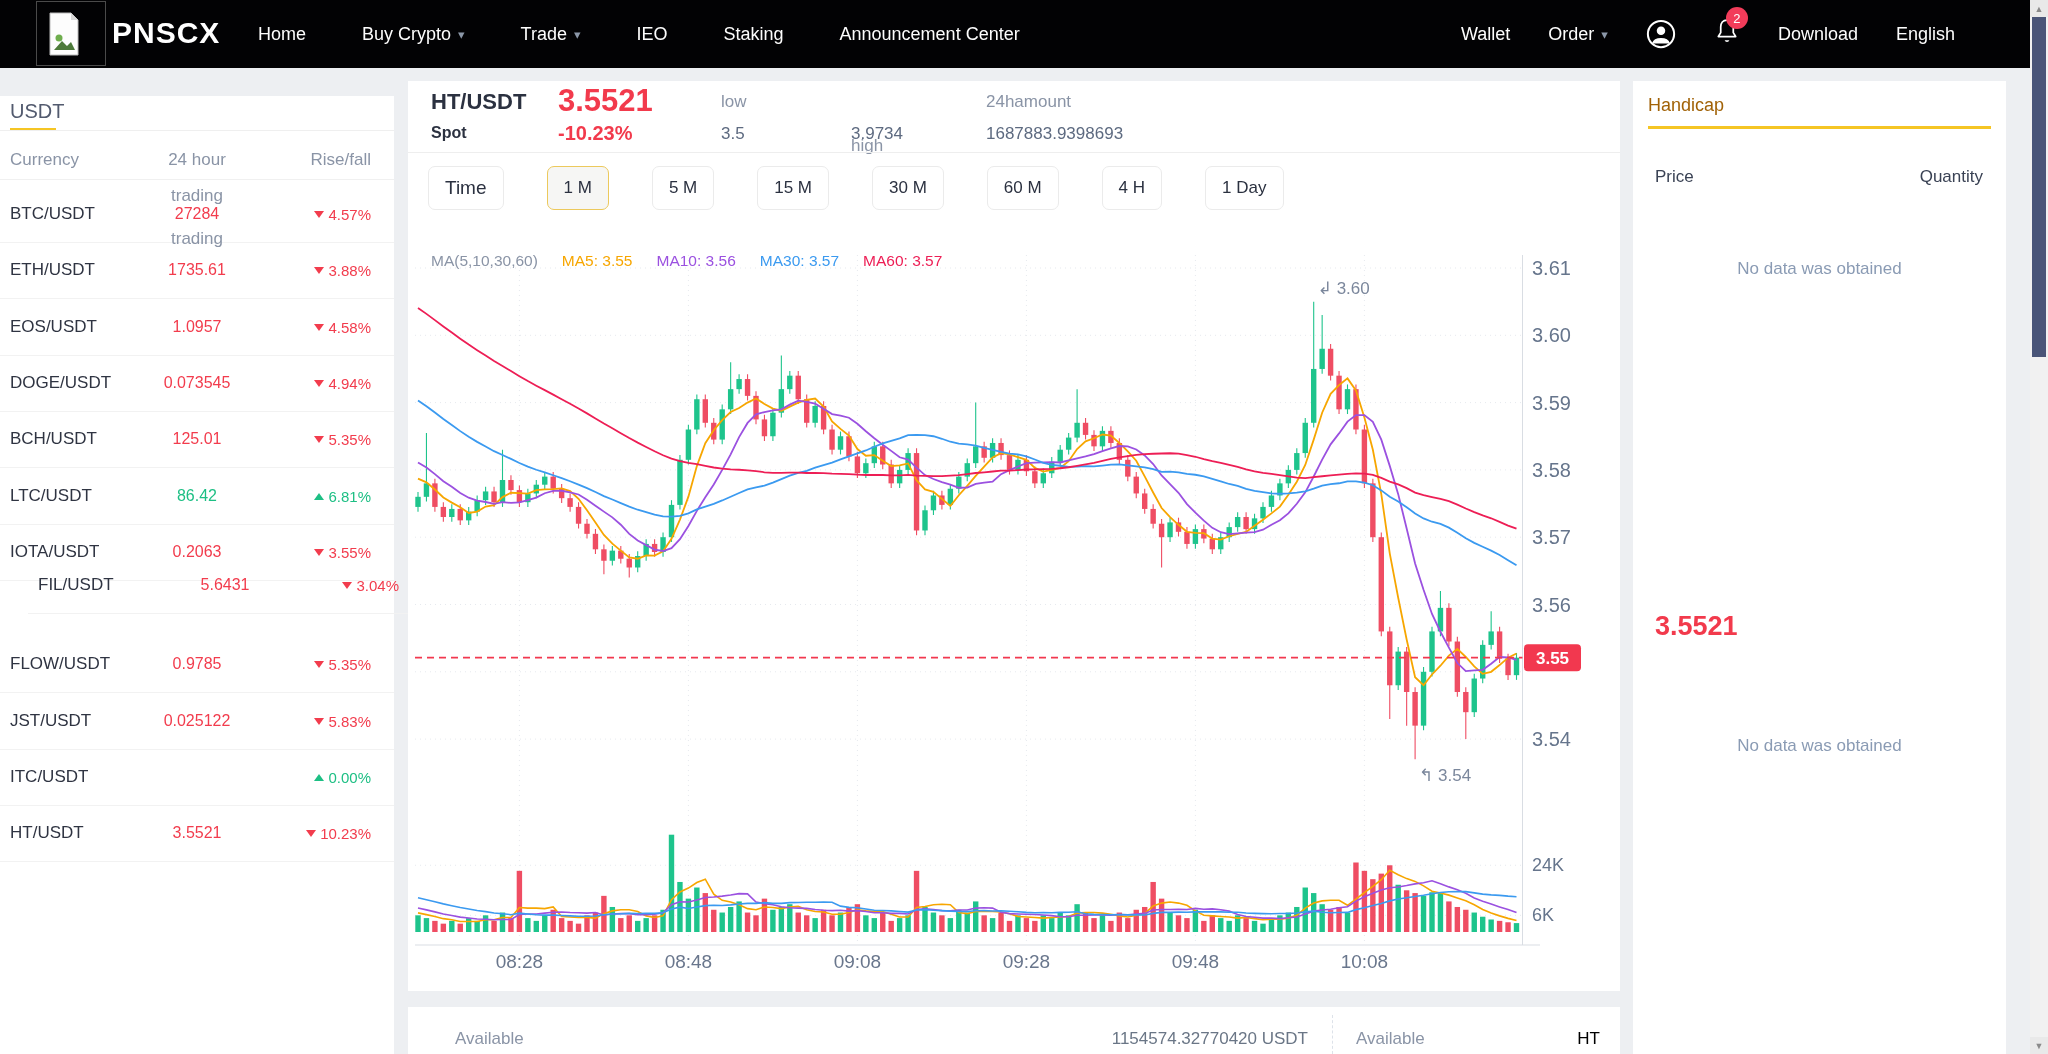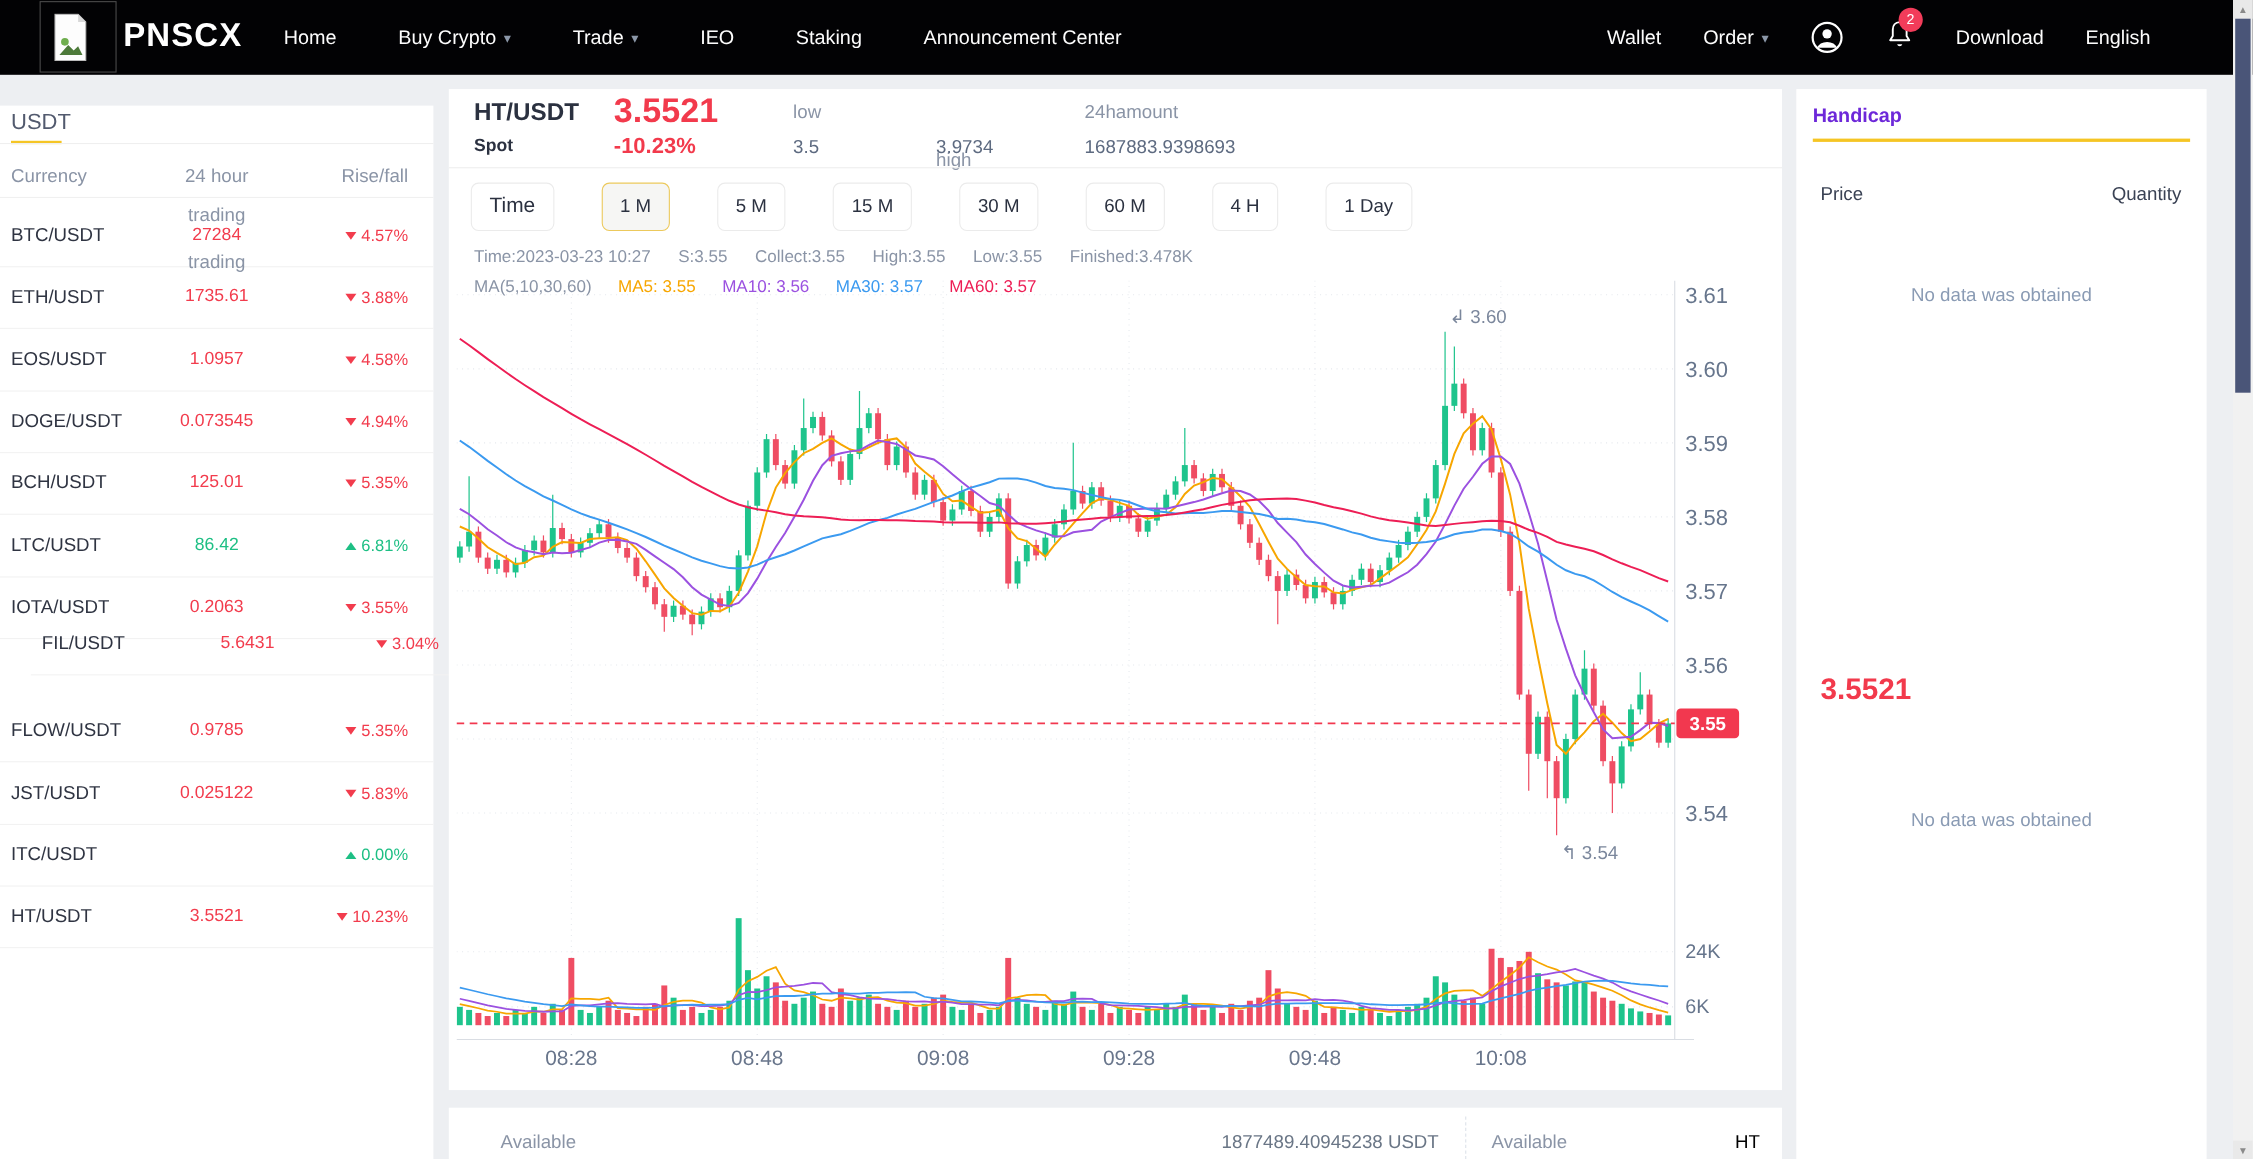--- a/index.html
+++ b/index.html
@@ -74,21 +74,21 @@
 
   
   #foot-card { font-size:17px; }
   #f-label1 { position:absolute; left:47px; top:22px; color:#8a94a6; }
   #f-val1 { position:absolute; left:300px; top:22px; width:600px; text-align:right; color:#6a7686; }
   #f-div { position:absolute; left:924px; top:8px; height:39px; border-left:1px dashed #dde2e9; }
   #f-label2 { position:absolute; left:948px; top:22px; color:#8a94a6; }
   #f-val2 { position:absolute; left:1000px; top:22px; width:192px; text-align:right; color:#000000; }
 
   
-  #hc-title { position:absolute; left:15px; top:14px; font-size:18px; color:#6d28d9;font-weight:bold; }
+  #hc-title { position:absolute; left:15px; top:14px; font-size:18px; color:#a16207; }
   #hc-underline { position:absolute; left:15px; top:45px; width:343px; height:3px; background:#f5c524; }
   #hc-price-label { position:absolute; left:22px; top:86px; font-size:17px; color:#3a4254; }
   #hc-qty-label { position:absolute; right:23px; top:86px; font-size:17px; color:#3a4254; }
   #hc-empty1 { position:absolute; left:0; top:178px; width:373px; text-align:center; font-size:17px; color:#8a9bb4; }
   #hc-last { position:absolute; left:22px; top:530px; font-size:27px; font-weight:bold; color:#f23a4c; }
   #hc-empty2 { position:absolute; left:0; top:655px; width:373px; text-align:center; font-size:17px; color:#8a9bb4; }
 
   
   #scrollbar { position:absolute; right:0; top:0; width:18px; height:1054px; background:#f1f1f1; }
   .sb-arrow { position:absolute; left:0; width:18px; height:17px; color:#8a8a8a; font-size:9px;
@@ -268,28 +268,20 @@
 
     <div id="tf-row">
         <button class="tf first">Time</button>
         <button class="tf active">1 M</button>
         <button class="tf">5 M</button>
         <button class="tf">15 M</button>
         <button class="tf">30 M</button>
         <button class="tf">60 M</button>
         <button class="tf">4 H</button>
         <button class="tf">1 Day</button>
-      </div>
-    <div id="info1">
-        <span>Time:2023-03-23 10:27</span>
-        <span>S:3.55</span>
-        <span>Collect:3.55</span>
-        <span>High:3.55</span>
-        <span>Low:3.55</span>
-        <span>Finished:3.478K</span>
       </div>
     <div id="info2">
         <span class="gray">MA(5,10,30,60)</span>
         <span style="color: rgb(247, 166, 0);">MA5: 3.55</span>
         <span style="color: rgb(155, 81, 224);">MA10: 3.56</span>
         <span style="color: rgb(59, 154, 240);">MA30: 3.57</span>
         <span style="color: rgb(237, 30, 85);">MA60: 3.57</span>
       </div>
     <svg id="kline" width="1190" height="725" viewBox="0 0 1190 725">
         <g>
@@ -746,21 +738,21 @@
         </g>
         <g>
           <text x="902.6999999999999" y="38.64999999999928" font-size="17" fill="#7b879c" font-family="Liberation Sans, sans-serif">↲ 3.60</text>
           <text x="1004.0999999999999" y="526.2899999999997" font-size="17" fill="#7b879c" font-family="Liberation Sans, sans-serif">↰ 3.54</text>
         </g>
       </svg>
   </div>
 
   <div id="foot-card" class="card">
     <span id="f-label1">Available</span>
-    <span id="f-val1">1877489.40945238 USDT</span>
+    <span id="f-val1">1154574.32770420 USDT</span>
     <span id="f-div"></span>
     <span id="f-label2">Available</span>
     <span id="f-val2">HT</span>
   </div>
 
   <div id="book-card" class="card">
     <div id="hc-title">Handicap</div>
     <div id="hc-underline"></div>
     <div id="hc-price-label">Price</div>
     <div id="hc-qty-label">Quantity</div>

